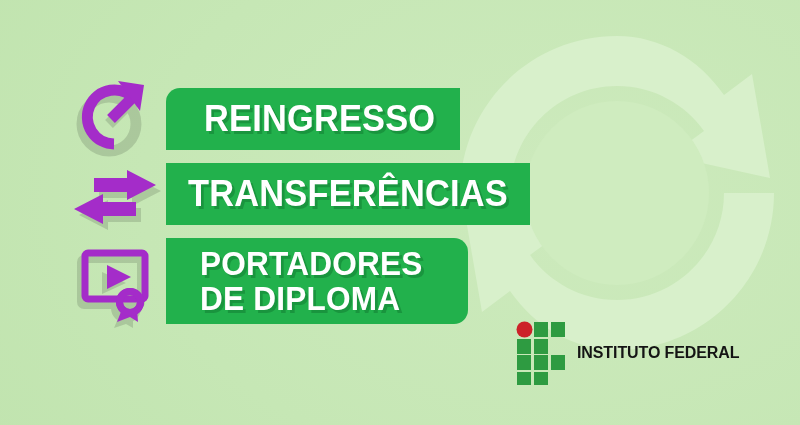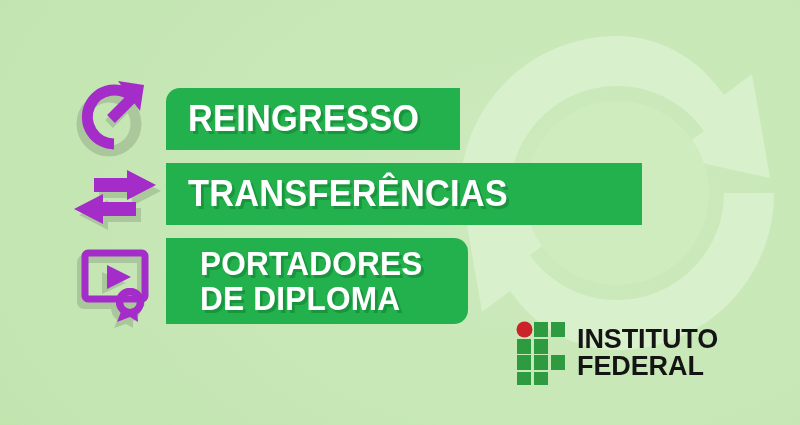--- a/index.html
+++ b/index.html
@@ -38,26 +38,26 @@
     text-shadow:3px 3px 0 rgba(5,85,30,.30);
     line-height:1.02;
     white-space:pre-line;
     transform:scaleX(.93);
     transform-origin:left center;
   }
 
   #banner-reingresso{
     left:166px;top:88px;width:294px;height:62px;
     border-radius:14px 0 0 0;
-    padding-left:22px;
+    padding-left:38px;
   }
   #banner-reingresso .txt{font-size:37px;}
 
   #banner-transferencias{
-    left:166px;top:163px;width:476px;height:62px;
+    left:166px;top:163px;width:364px;height:62px;
     border-radius:0;
     padding-left:22px;
     text-align:center;
   }
   #banner-transferencias .txt{font-size:37px;}
 
   #banner-portadores{
     left:166px;top:238px;width:302px;height:86px;
     border-radius:0 14px 14px 0;
     padding-left:34px;
@@ -77,21 +77,21 @@
 
   
   #logo{
     position:absolute;left:516px;top:318px;width:232px;height:70px;
     display:flex;align-items:center;
   }
   #logo-mark{width:50px;height:64px;flex:0 0 auto;}
   #logo-mark svg{display:block;}
   #logo-text{margin-left:11px;display:flex;flex-direction:column;justify-content:center;}
   #logo-title{
-    font-size:27px;font-weight:bold;color:#141414;letter-spacing:-0.1px;
+    font-size:16px;font-weight:bold;color:#141414;letter-spacing:-0.1px;
     line-height:1;
   }
   #logo-sub{
     font-size:15px;color:#1c1c1c;line-height:1;margin-top:6px;letter-spacing:.1px;
   }
 </style>
 </head>
 <body>
 
 <div id="poster">

